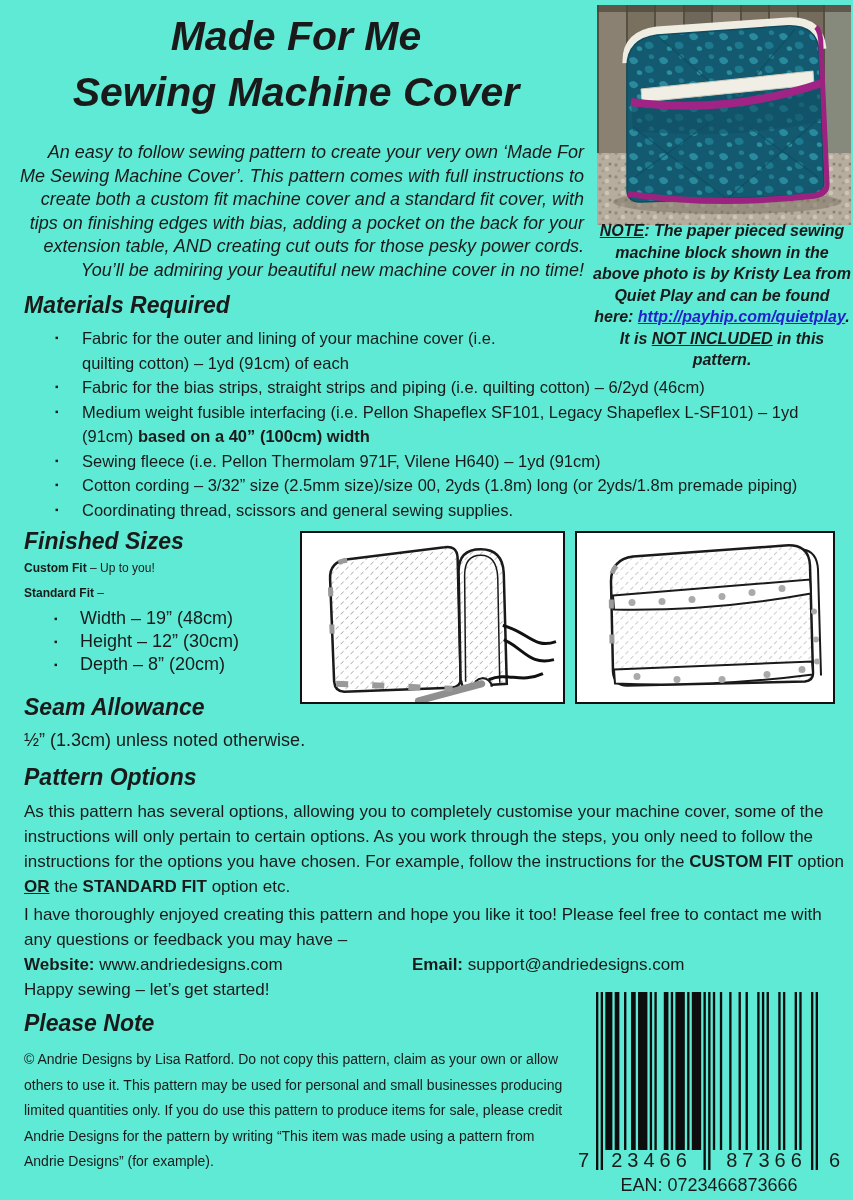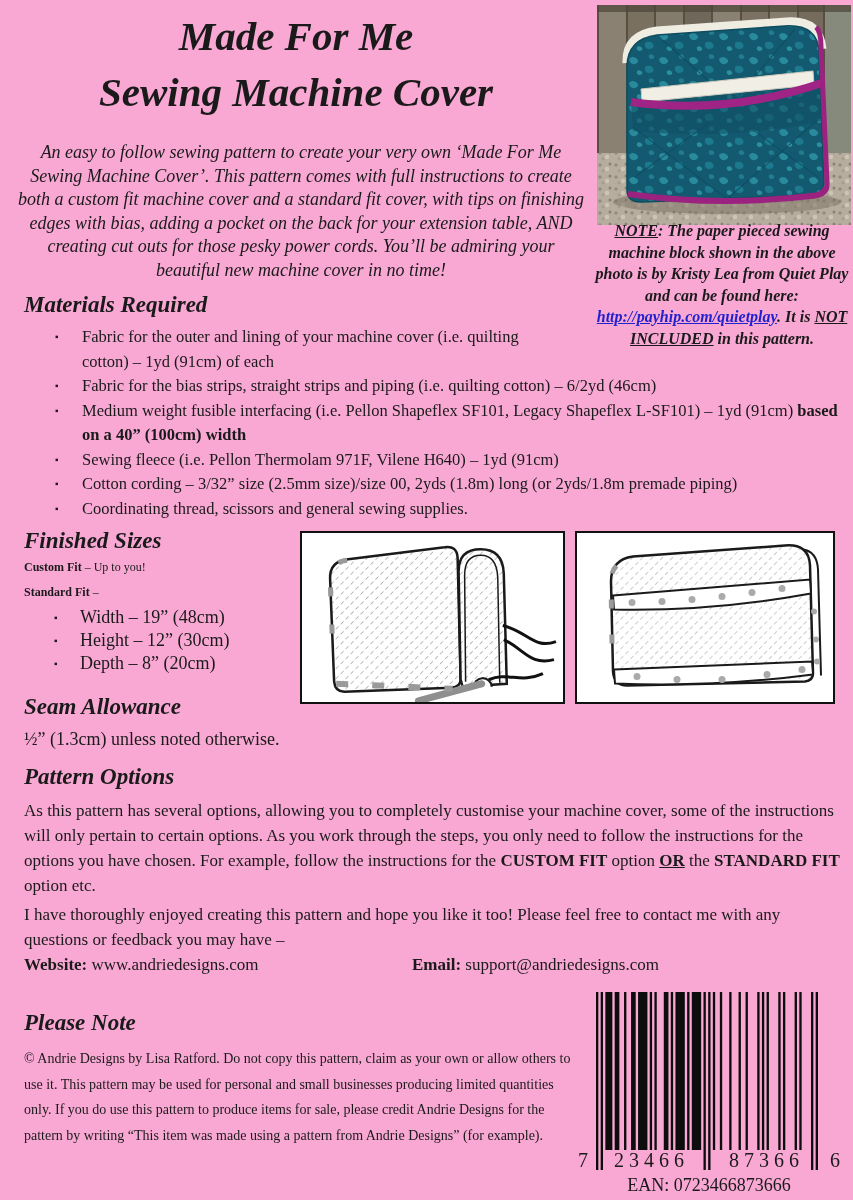--- a/index.html
+++ b/index.html
@@ -1,26 +1,26 @@
 <!DOCTYPE html>
 <html><head>
 <meta charset="utf-8">
 <style>
   html,body{margin:0;padding:0;background:#e8e8e8;}
   .page{
-    position:relative;width:853px;height:1200px;margin:0 auto;background:#f9a8d4;
-    font-family:Liberation Serif, serif;color:#1a1a1a;overflow:hidden;
+    position:relative;width:853px;height:1200px;margin:0 auto;background:#5eead4;
+    font-family:Liberation Sans, sans-serif;color:#1a1a1a;overflow:hidden;
   }
   .b{font-weight:700;}
   .u{text-decoration:underline;}
   a.link{color:#2222cc;text-decoration:underline;cursor:pointer;}
 
   .title{position:absolute;left:0;top:8px;width:592px;text-align:center;
          font-size:41px;line-height:56px;font-weight:700;font-style:italic;}
-  .intro{position:absolute;left:18px;top:141px;width:566px;text-align:center;
+  .intro{position:absolute;left:18px;top:141px;width:566px;text-align:right;
          font-style:italic;font-size:18px;line-height:23.5px;}
 
   .photo{position:absolute;left:597px;top:5px;width:254px;height:220px;overflow:hidden;}
   .note{position:absolute;left:593px;top:220px;width:258px;text-align:center;
         font-weight:700;font-style:italic;font-size:16px;line-height:21.5px;}
 
   .section-heading{font-size:23px;font-weight:700;font-style:italic;margin:0;}
 
   #materials{position:absolute;left:24px;top:292px;width:816px;}
   .mat-list{margin:7px 0 0 0;padding:0;list-style:none;}
@@ -246,20 +246,21 @@
     <h2 class="section-heading">Pattern Options</h2>
     <div class="body"><span>As this pattern has several options, allowing you to completely customise your machine cover, some of the instructions will only pertain to certain options. As you work through the steps, you only need to follow the instructions for the options you have chosen. For example, follow the instructions for the </span><span class="b">CUSTOM FIT</span><span> option </span><span class="b u">OR</span><span> the </span><span class="b">STANDARD FIT</span><span> option etc.</span></div>
   </div>
 
   <div id="closing">
     <div>I have thoroughly enjoyed creating this pattern and hope you like it too! Please feel free to contact me with any questions or feedback you may have –</div>
     <div class="contact-row">
       <span class="site"><span class="b">Website:</span><span> www.andriedesigns.com</span></span>
       <span><span class="b">Email:</span><span> support@andriedesigns.com</span></span>
     </div>
+    <div>Happy sewing – let’s get started!</div>
   </div>
 
   <div id="please-note">
     <h2 class="section-heading">Please Note</h2>
     <div class="body">© Andrie Designs by Lisa Ratford. Do not copy this pattern, claim as your own or allow others to use it. This pattern may be used for personal and small businesses producing limited quantities only. If you do use this pattern to produce items for sale, please credit Andrie Designs for the pattern by writing “This item was made using a pattern from Andrie Designs” (for example).</div>
   </div>
 
   <div id="barcode">
     <svg width="262" height="180" viewBox="0 0 262 180">
         <rect x="18.00" y="0" width="2.34" height="178" fill="#0d0d0d"></rect>

